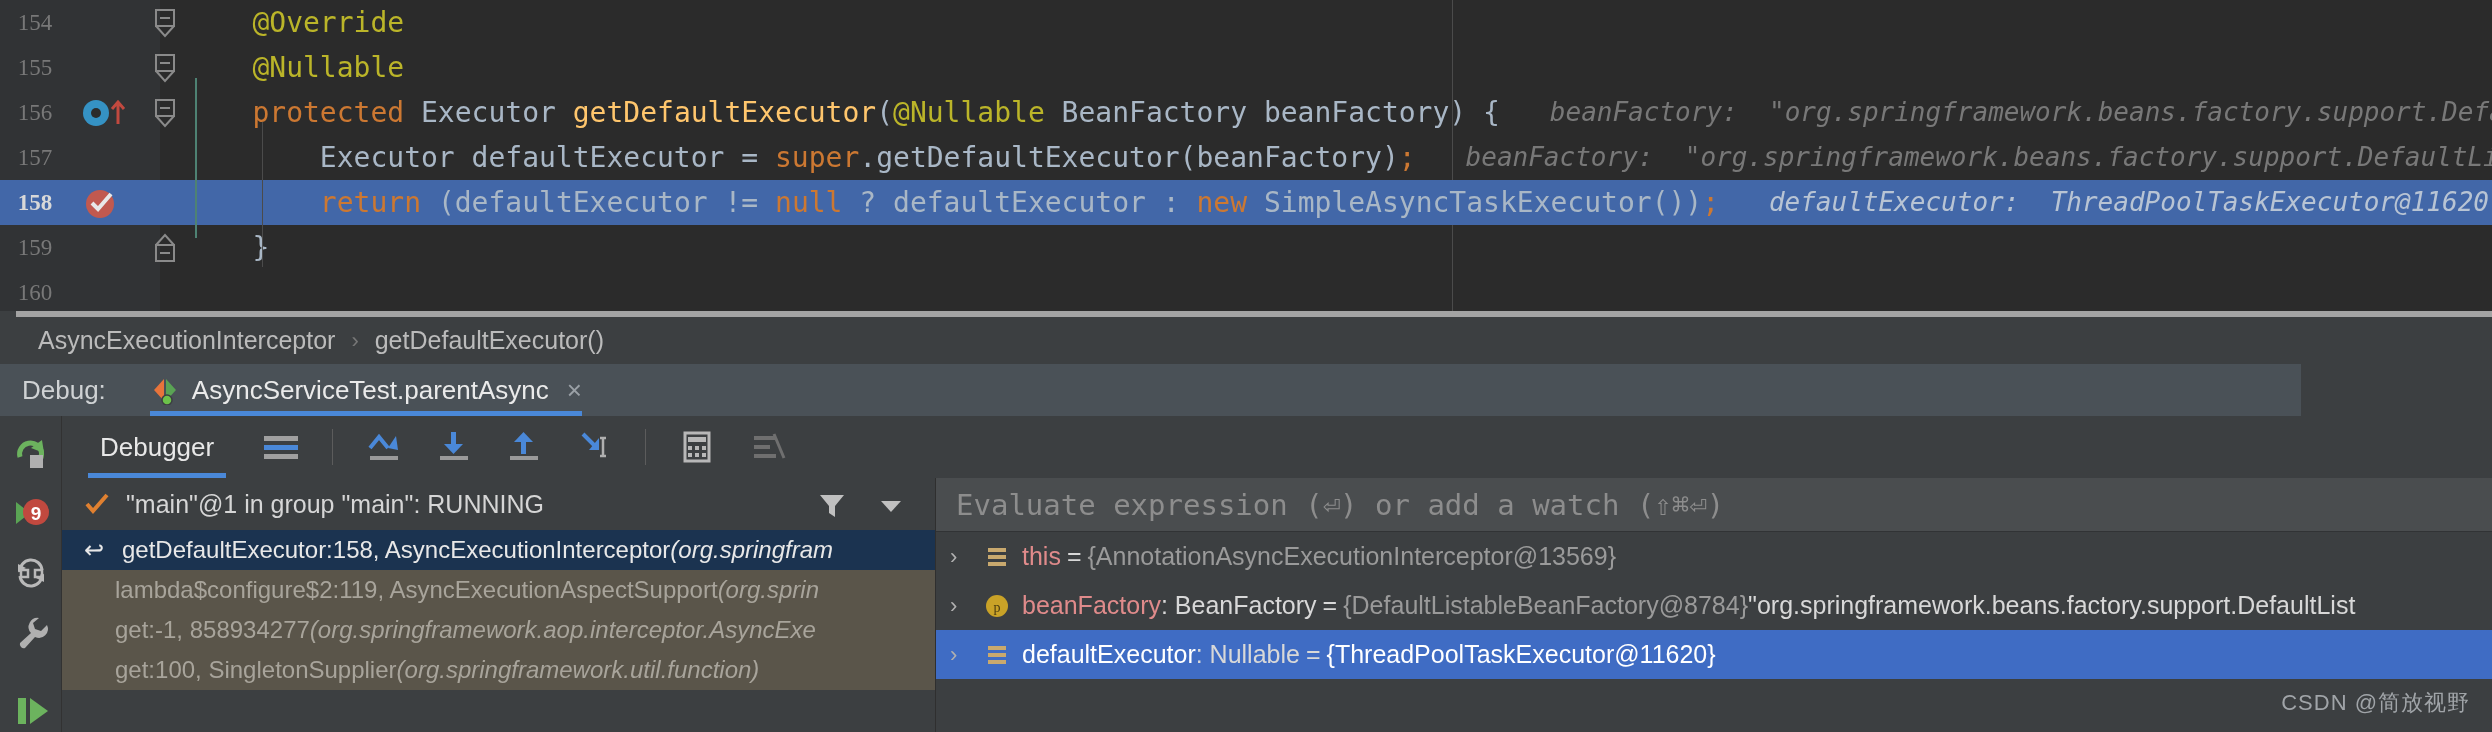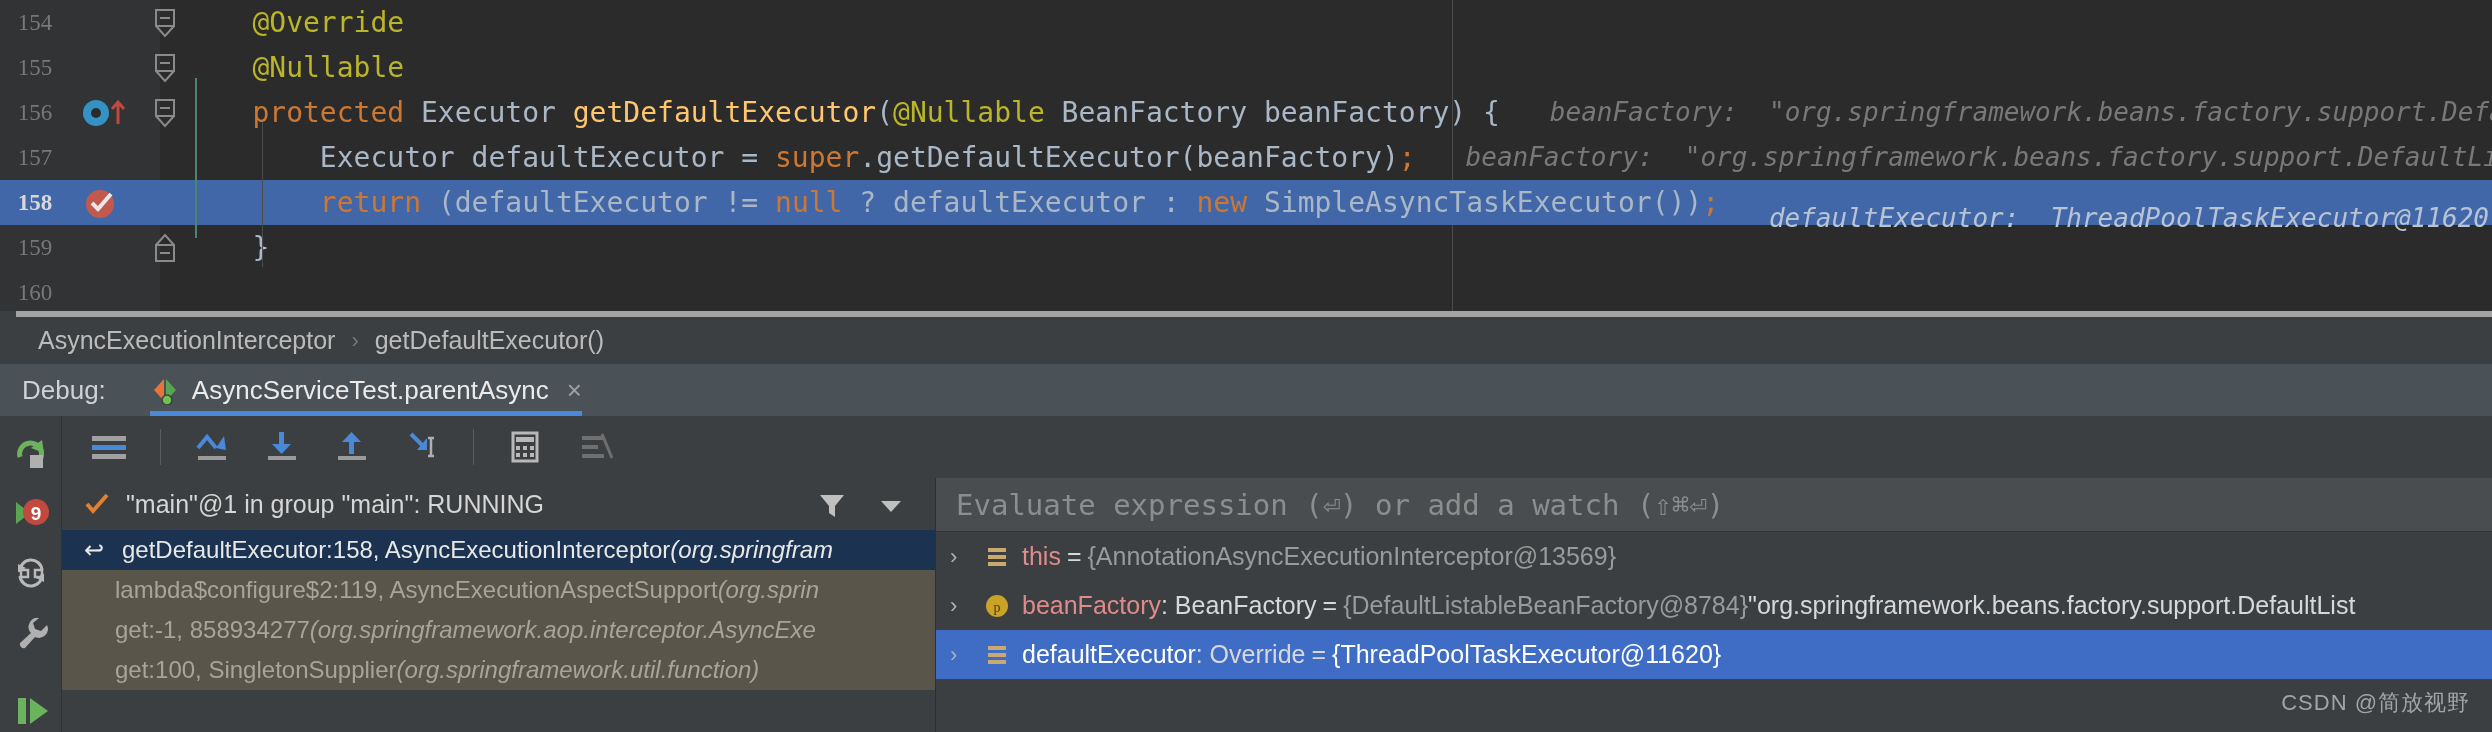--- a/index.html
+++ b/index.html
@@ -39,21 +39,21 @@
   .k-kw { color:#cc7832; }
   .k-ann { color:#bbb529; }
   .k-mth { color:#ffc66d; }
   .k-txt { color:#a9b7c6; }
   .k-semi { color:#cc7832; }
   .hint {
     position:absolute; top:0; white-space:pre;
     font-family:"DejaVu Sans Mono", monospace; font-size:26px;
     font-style:italic; color:#787878;
   }
-  .code-line.highlight .hint { color:#b8c4d4;margin-top:16px; }
+  .code-line.highlight .hint { color:#b8c4d4; }
 
   
   .vguide { position:absolute; width:1px; background:#4b4b4b; }
   .vguide.teal { background:#4e8273; width:2px; }
 
   
   .editor-split {
     position:absolute; left:1452px; top:0; width:1px; height:311px; background:#4b4b4b;
   }
 
@@ -61,21 +61,21 @@
   .breadcrumb {
     position:absolute; left:16px; top:311px; width:2492px; height:53px;
     background:#3c3f41; display:flex; align-items:center; padding-left:22px;
     border-top:6px solid #a3a3a3;
   }
   .bc-item { color:#bbbbbb; font-size:25px; }
   .bc-sep { color:#777; font-size:22px; margin:0 16px; }
 
   
   .debug-head {
-    position:absolute; left:0; top:364px; width:2492px; height:52px;
+    position:absolute; left:0; top:364px; width:2301px; height:52px;
     background:#4a5157; display:flex; align-items:center;
   }
   .debug-label { color:#cfd2d4; font-size:26px; margin-left:22px; }
   .run-tab {
     position:relative; display:flex; align-items:center; margin-left:44px; height:52px;
   }
   .run-tab-icon { position:relative; width:30px; height:30px; margin-right:12px; }
   .run-tab-title { color:#eaeaea; font-size:26px; }
   .run-tab-close { color:#9aa0a6; font-size:26px; margin-left:18px; cursor:pointer; }
   .run-tab-underline {
@@ -301,20 +301,23 @@
           <rect x="10" y="10" width="8" height="26" fill="#6cb35e"></rect>
           <polygon points="22,10 22,36 40,23" fill="#6cb35e"></polygon>
         </svg>
       </div>
 
     </div>
 
     <div class="dbg-main">
 
       <div class="dbg-toolbar">
+        <div class="dbg-tab active">
+          <span>Debugger</span>
+        </div>
 
         <div class="tb-icon" style="margin-left:24px">
           <svg width="46" height="46" viewBox="0 0 46 46">
             <rect x="6" y="12" width="34" height="5" fill="#a0a0a0"></rect>
             <rect x="6" y="21" width="34" height="5" fill="#4a88d8"></rect>
             <rect x="6" y="30" width="34" height="5" fill="#a0a0a0"></rect>
           </svg>
         </div>
         <div class="tb-sep"></div>
 
@@ -442,21 +445,21 @@
               <span class="var-str">"org.springframework.beans.factory.support.DefaultList</span>
             </div>
             <div class="var-row selected">
               <span class="var-chev">›</span>
               <span class="var-ico"><svg width="26" height="26" viewBox="0 0 26 26">
                   <rect x="4" y="4" width="18" height="4" fill="#c9a96e"></rect>
                   <rect x="4" y="11" width="18" height="4" fill="#c9a96e"></rect>
                   <rect x="4" y="18" width="18" height="4" fill="#c9a96e"></rect>
                 </svg></span>
               <span class="var-name">defaultExecutor</span>
-              <span class="var-type">: Override </span>
+              <span class="var-type">: Nullable </span>
               <span class="var-eq">=</span>
               <span class="var-val">{ThreadPoolTaskExecutor@11620}</span>
             </div>
           </div>
 
       </div>
 
     </div>
 
     <div class="watermark">CSDN @简放视野</div>

